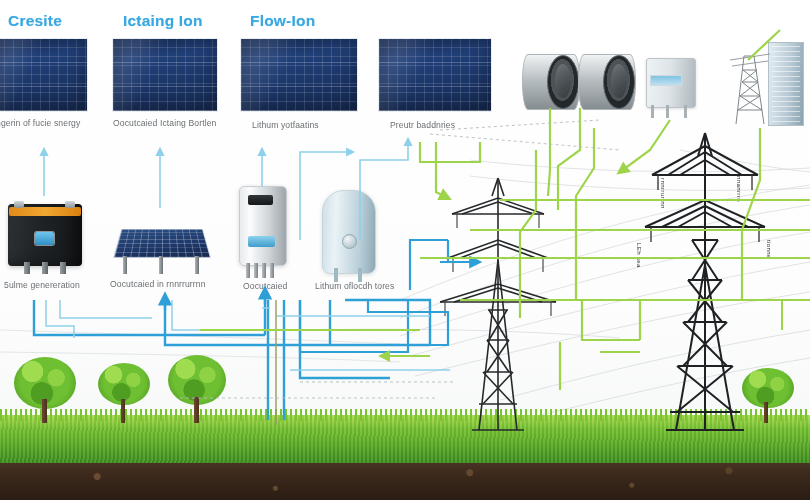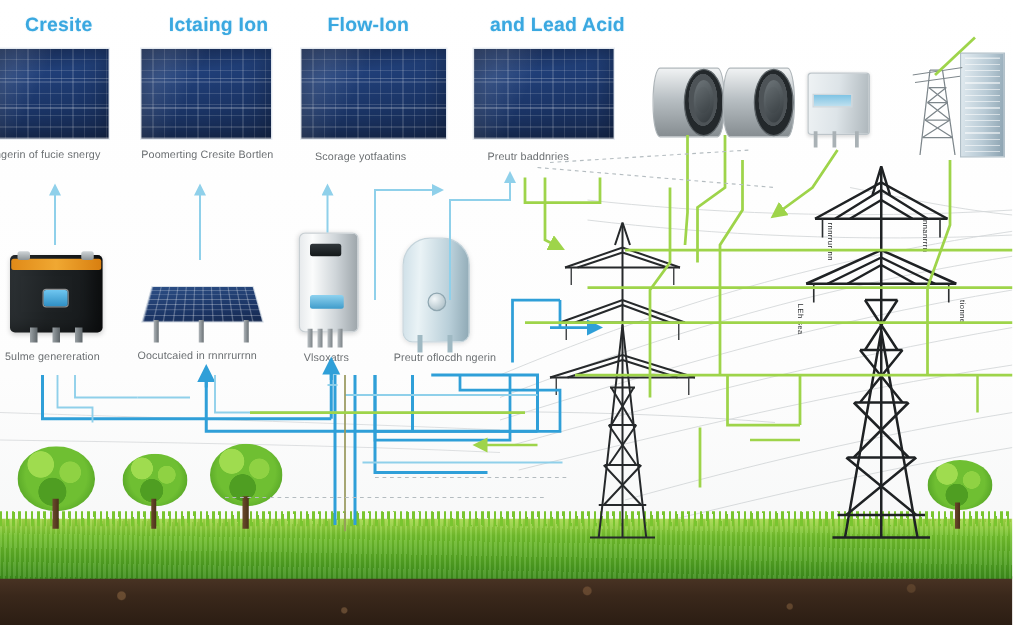--- a/index.html
+++ b/index.html
@@ -8,21 +8,20 @@
     position:relative;width:810px;height:500px;overflow:hidden;
     background:linear-gradient(180deg,#ffffff 0%,#fdfdfd 60%,#f7f8f8 86%,#f2f3f3 100%);
   }
 
   
   .heading{
     position:absolute;top:12px;
     color:#3aa8e0;font-weight:bold;font-size:15.5px;
     letter-spacing:.2px;white-space:nowrap;
     text-shadow:0 0 1px rgba(58,168,224,.45);
-    margin-left:12px;
   }
 
   
   .panel-top{
     position:absolute;top:38px;height:72px;
     background:
       repeating-linear-gradient(90deg, rgba(255,255,255,.14) 0 1px, rgba(255,255,255,0) 1px 9px),
       repeating-linear-gradient(0deg,  rgba(255,255,255,.14) 0 1px, rgba(255,255,255,0) 1px 9px),
       linear-gradient(172deg,#1d3464 0%,#21407a 28%,#1b3567 62%,#16294f 100%);
     border:1px solid #e9eef4;
@@ -208,30 +207,29 @@
     </g>
     <g stroke="#b9bec2" stroke-width="0.6" fill="none" opacity="0.6">
       <path d="M0 330 C 120 334 260 338 400 344"></path>
       <path d="M0 352 C 130 354 270 356 400 362"></path>
     </g>
   </svg>
 
   <div class="heading" style="left:8px">Cresite</div>
   <div class="heading" style="left:123px">Ictaing Ion</div>
   <div class="heading" style="left:250px">Flow-Ion</div>
-  <div class="heading" style="left:380px">and Lead Acid</div>
 
   <div class="panel-top" style="left:-6px;width:92px"></div>
   <div class="panel-top" style="left:112px;width:104px"></div>
   <div class="panel-top" style="left:240px;width:116px"></div>
   <div class="panel-top" style="left:378px;width:112px"></div>
 
   <div class="cap" style="left:-4px;top:118px">ngerin of fucie snergy</div>
-  <div class="cap" style="left:113px;top:118px">Poomerting Cresite Bortlen</div>
-  <div class="cap" style="left:252px;top:120px">Scorage yotfaatins</div>
+  <div class="cap" style="left:113px;top:118px">Oocutcaied Ictaing Bortlen</div>
+  <div class="cap" style="left:252px;top:120px">Lithum yotfaatins</div>
   <div class="cap" style="left:390px;top:120px">Preutr baddnries</div>
 
   <div class="fan" style="left:522px">
     <div class="drum"></div>
     <div class="hole"></div>
     <div class="blade"></div>
   </div>
   <div class="fan" style="left:578px">
     <div class="drum"></div>
     <div class="hole"></div>
@@ -281,29 +279,29 @@
 
   <div class="inverter">
     <div class="body"></div>
     <div class="disp"></div>
     <div class="disp2"></div>
     <div class="pipe" style="left:7px"></div>
     <div class="pipe" style="left:15px"></div>
     <div class="pipe" style="left:23px"></div>
     <div class="pipe" style="left:31px"></div>
   </div>
-  <div class="cap" style="left:243px;top:281px">Vlsoxatrs</div>
+  <div class="cap" style="left:243px;top:281px">Oocutcaied</div>
 
   <div class="tank">
     <div class="body"></div>
     <div class="knob"></div>
     <div class="pipe" style="left:12px"></div>
     <div class="pipe" style="left:36px"></div>
   </div>
-  <div class="cap" style="left:315px;top:281px">Preutr oflocdh ngerin</div>
+  <div class="cap" style="left:315px;top:281px">Lithum oflocdh tores</div>
 
   <div class="soil"></div>
   <div class="grass"></div>
 
   <div class="tree" style="left:14px;top:357px;width:62px;height:66px">
     <div class="crown" style="width:62px;height:52px"></div>
     <div class="trunk" style="left:28px;top:42px;width:5px;height:24px"></div>
   </div>
   <div class="tree" style="left:98px;top:363px;width:52px;height:60px">
     <div class="crown" style="width:52px;height:42px"></div>

